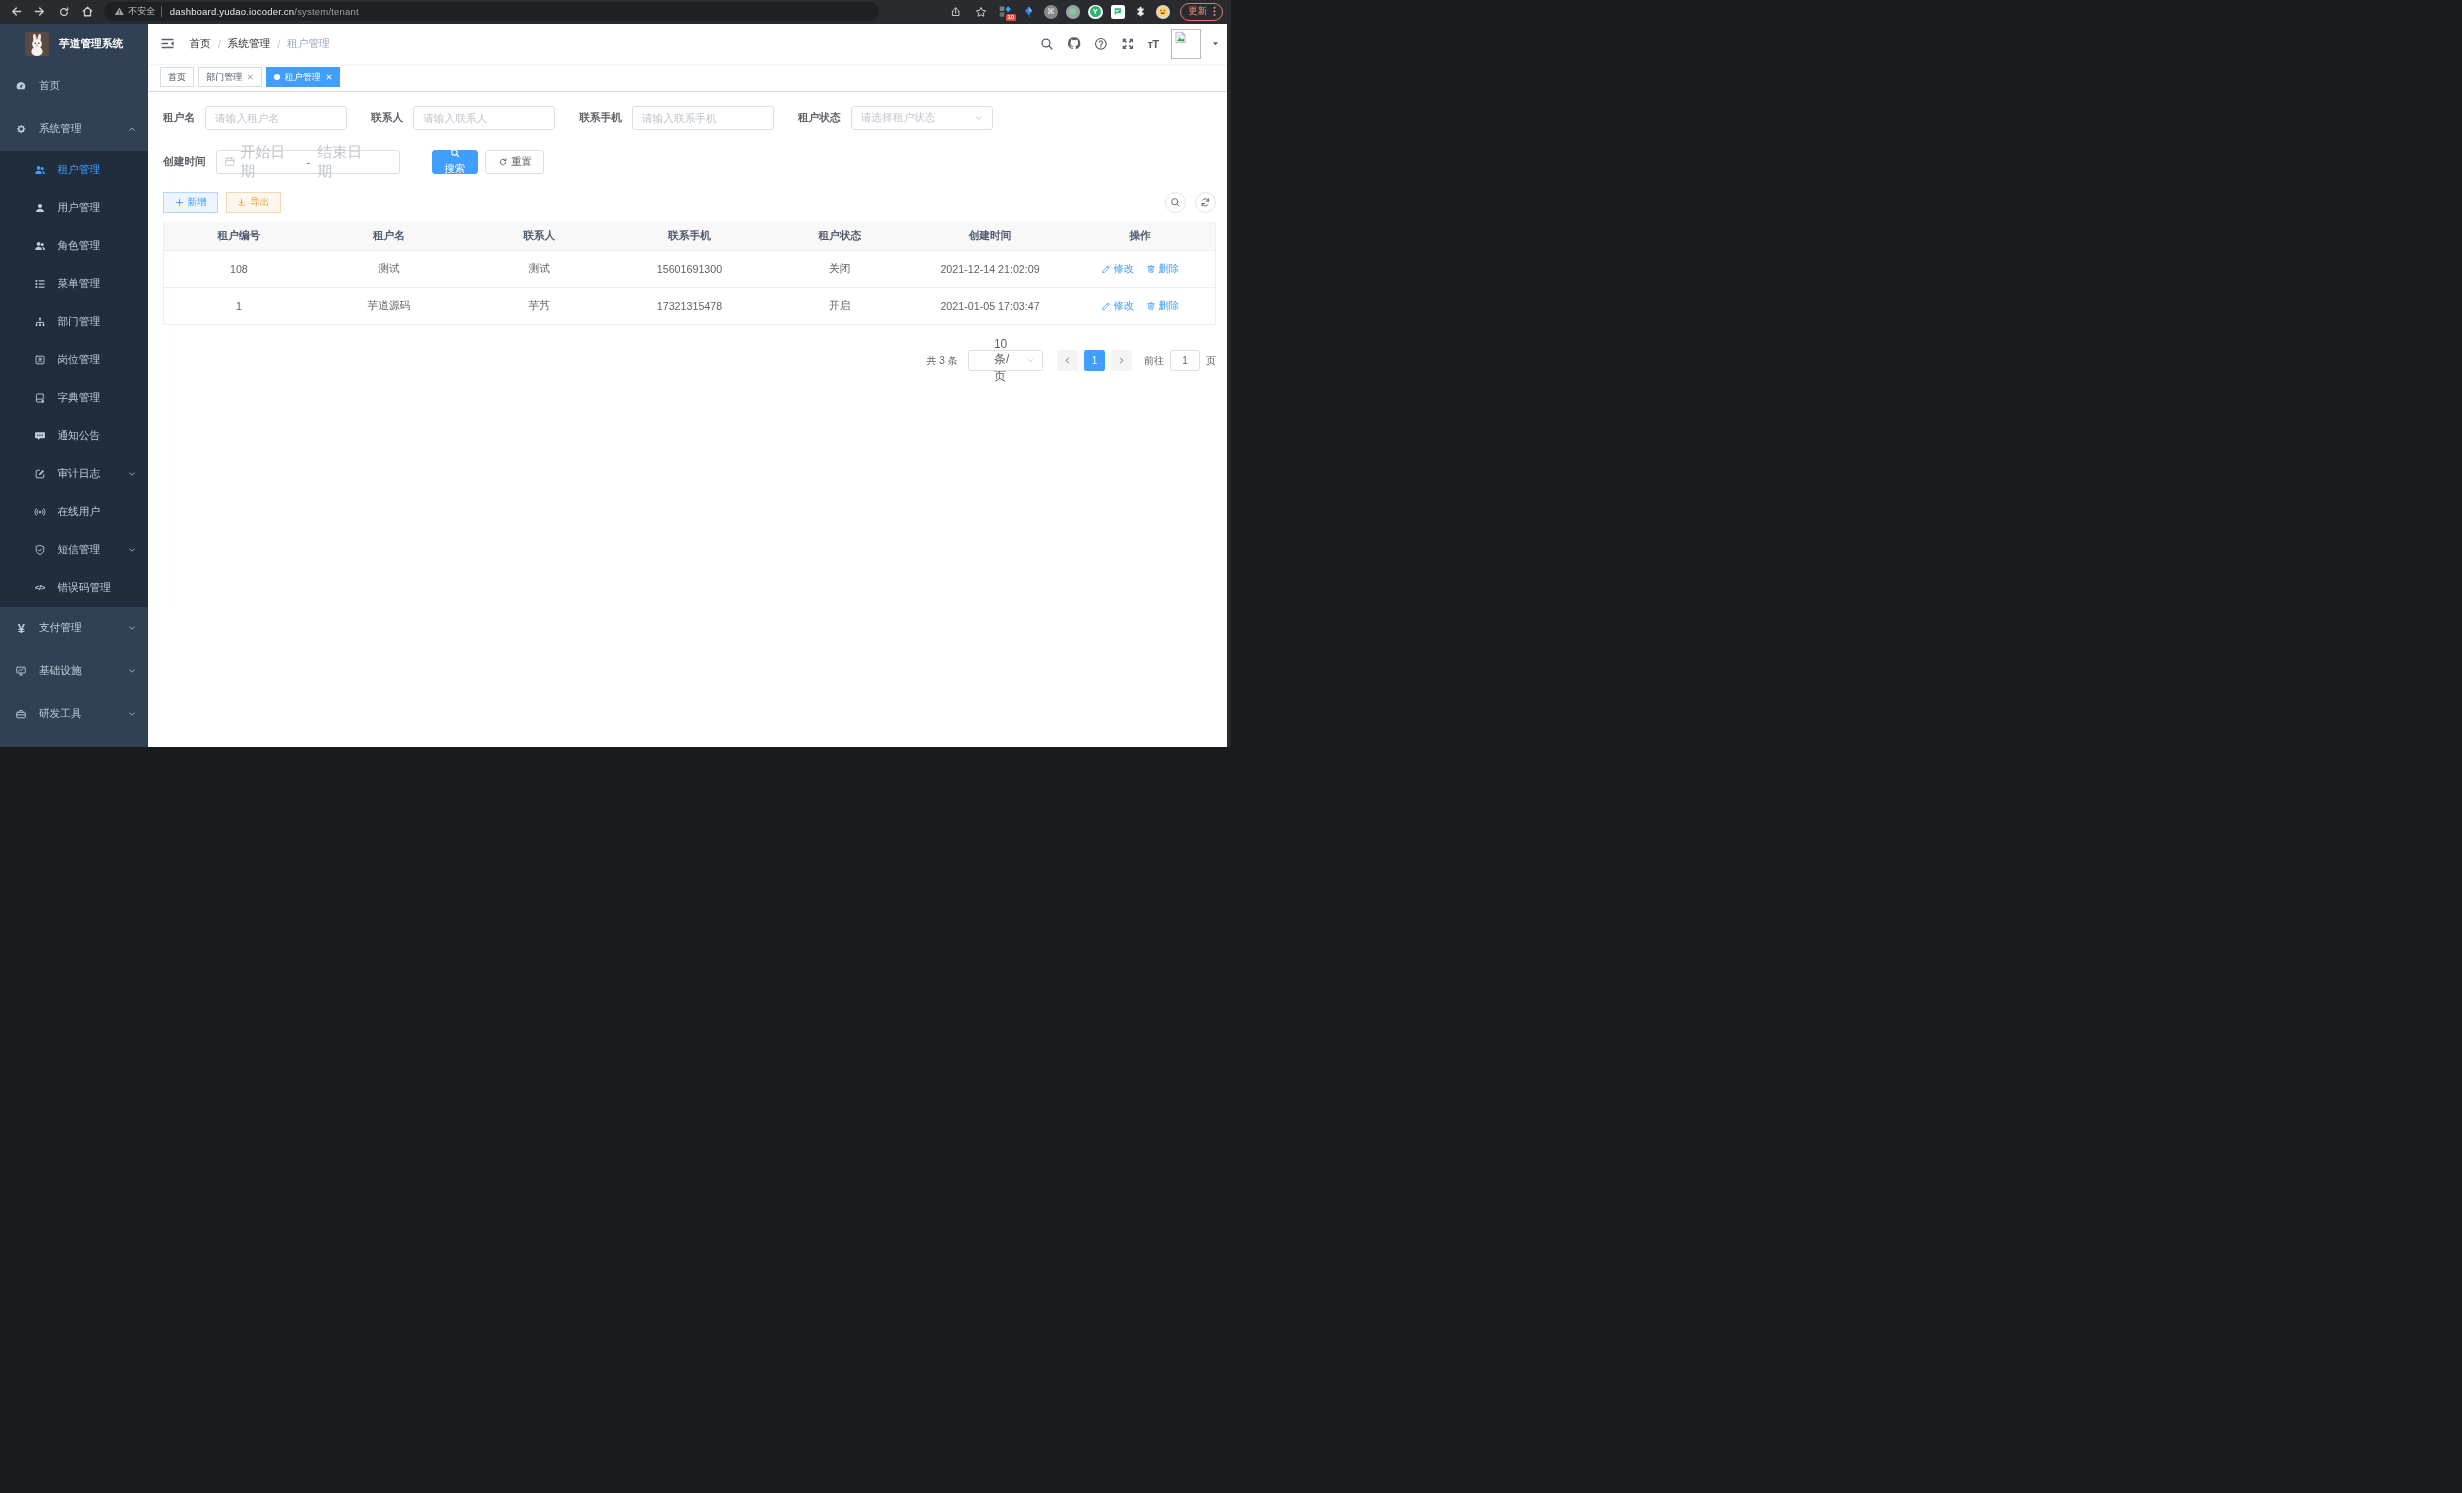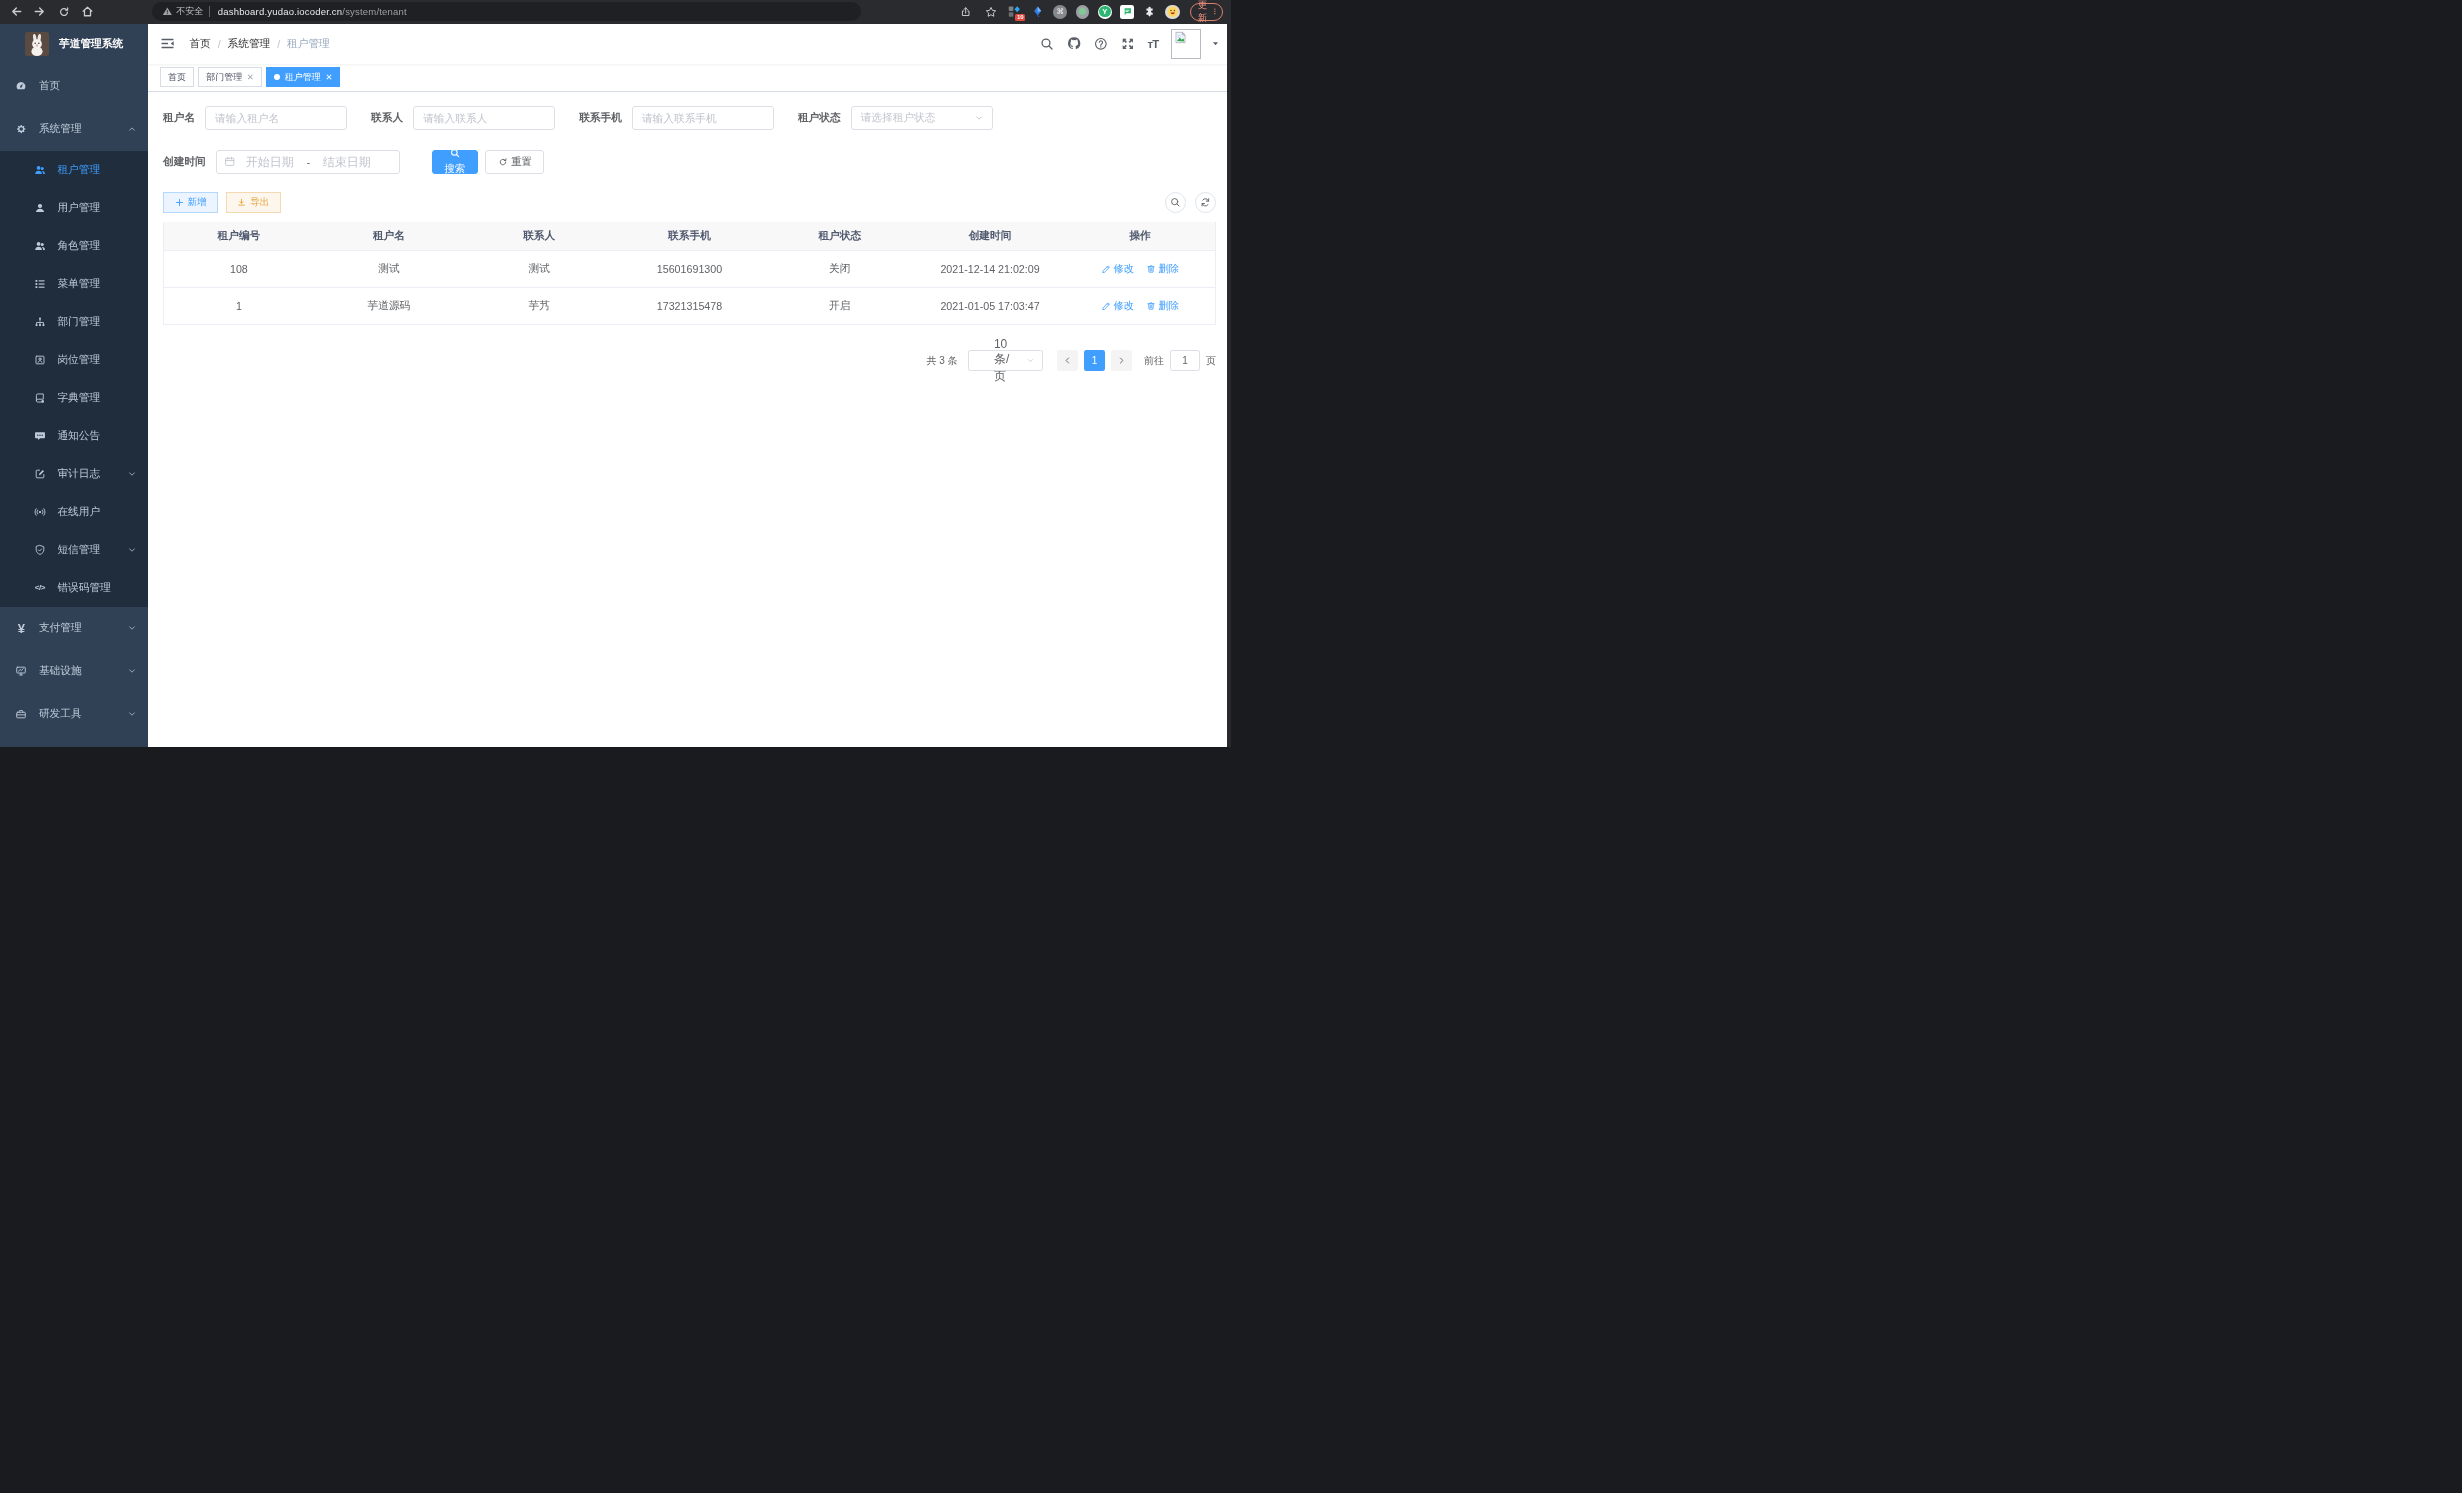--- a/index.html
+++ b/index.html
@@ -1,21 +1,21 @@
 <!DOCTYPE html>
 <html style="font-size:12px"><head>
 <meta charset="utf-8">
 <style>
   * { margin:0; padding:0; box-sizing:border-box; }
   html,body { background:#1a1b1e; }
   body { font-family:"Liberation Sans","DejaVu Sans",sans-serif; }
   .screen { width:1231px; height:747px; position:relative; overflow:hidden; background:#fff; }
 
   
-  .browser-bar { height:23.6px; background:#2a2b2e; display:flex; align-items:center; padding:0 7.6px; position:relative; z-index:60;gap:48px; }
+  .browser-bar { height:23.6px; background:#2a2b2e; display:flex; align-items:center; padding:0 7.6px; position:relative; z-index:60; }
   .bnav { display:flex; align-items:center; gap:6.9px; }
   .bico { width:17px; height:17px; display:flex; align-items:center; justify-content:center; color:#c9cbcе; color:#c9cbce; border-radius:50%; cursor:pointer; flex:0 0 auto; }
   .url-pill { width:775px; height:19px; margin-left:7.6px; background:#1e2023; border-radius:10px; display:flex; align-items:center; padding:0 10px; color:#bdc1c6; }
   .url-pill .sec-label { font-size:9px; margin:0 6px 0 3.8px; color:#c3c6c9; }
   .url-divider { width:0.8px; height:10.7px; background:#5f6368; margin-right:7.6px; }
   .url-text { font-size:9.5px; color:#e8eaed; letter-spacing:0.2px; }
   .url-text .path { color:#9aa0a6; }
   .bb-spacer { flex:1; }
   .bright { display:flex; align-items:center; gap:8.4px; }
   .ext { width:14.5px; height:14.5px; display:flex; align-items:center; justify-content:center; position:relative; cursor:pointer; flex:0 0 auto; }
@@ -67,21 +67,21 @@
   .fgroup { display:flex; align-items:center; margin-right:24px; }
   .flabel { font-size:10.7px; font-weight:700; color:#606266; margin-right:10px; white-space:nowrap; }
   .finput { width:142px; height:23.6px; border:0.8px solid #dcdfe6; border-radius:3px; padding:0 9px; font-size:10.7px; color:#606266; outline:none; font-family:inherit; }
   .finput::placeholder { color:#c0c4cc; }
   .fselect { width:142px; height:23.6px; border:0.8px solid #dcdfe6; border-radius:3px; padding:0 7.6px 0 9px; display:flex; align-items:center; cursor:pointer; background:#fff; }
   .fselect .ph { flex:1; font-size:10.7px; color:#c0c4cc; }
   .fselect .sc { color:#c0c4cc; display:flex; }
   .row2 { margin-top:20.6px; }
   .daterange { width:184px; height:23.6px; border:0.8px solid #dcdfe6; border-radius:3px; display:flex; align-items:center; padding:0 6.9px; background:#fff; cursor:pointer; }
   .daterange .cal { color:#c0c4cc; display:flex; margin-right:5.3px; }
-  .daterange .dp { font-size:12px; color:#c0c4cc; width:59px;text-align:center; }
+  .daterange .dp { font-size:15px; color:#c0c4cc; width:59px; }
   .daterange .dsep { width:18px; text-align:center; color:#606266; font-size:10px; }
   .btn { height:23.6px; border-radius:3px; display:inline-flex; align-items:center; justify-content:center; gap:3.8px; font-size:10.3px; cursor:pointer; border:0.8px solid #dcdfe6; background:#fff; color:#606266; padding:0 11.4px; font-family:inherit; }
   .btn svg { flex:0 0 auto; }
   .btn.primary { background:#409eff; border-color:#409eff; color:#fff; margin-left:8.4px;flex-direction:column; }
   .btn.plain-default { margin-left:7.6px; }
 
   
   .toolbar-row { margin-top:18px; display:flex; align-items:center; }
   .btn.sm { height:21px; font-size:9.5px; padding:0 10.7px; border-radius:0; }
   .btn.plain-primary { background:#ecf5ff; border-color:#b3d8ff; color:#409eff; }

